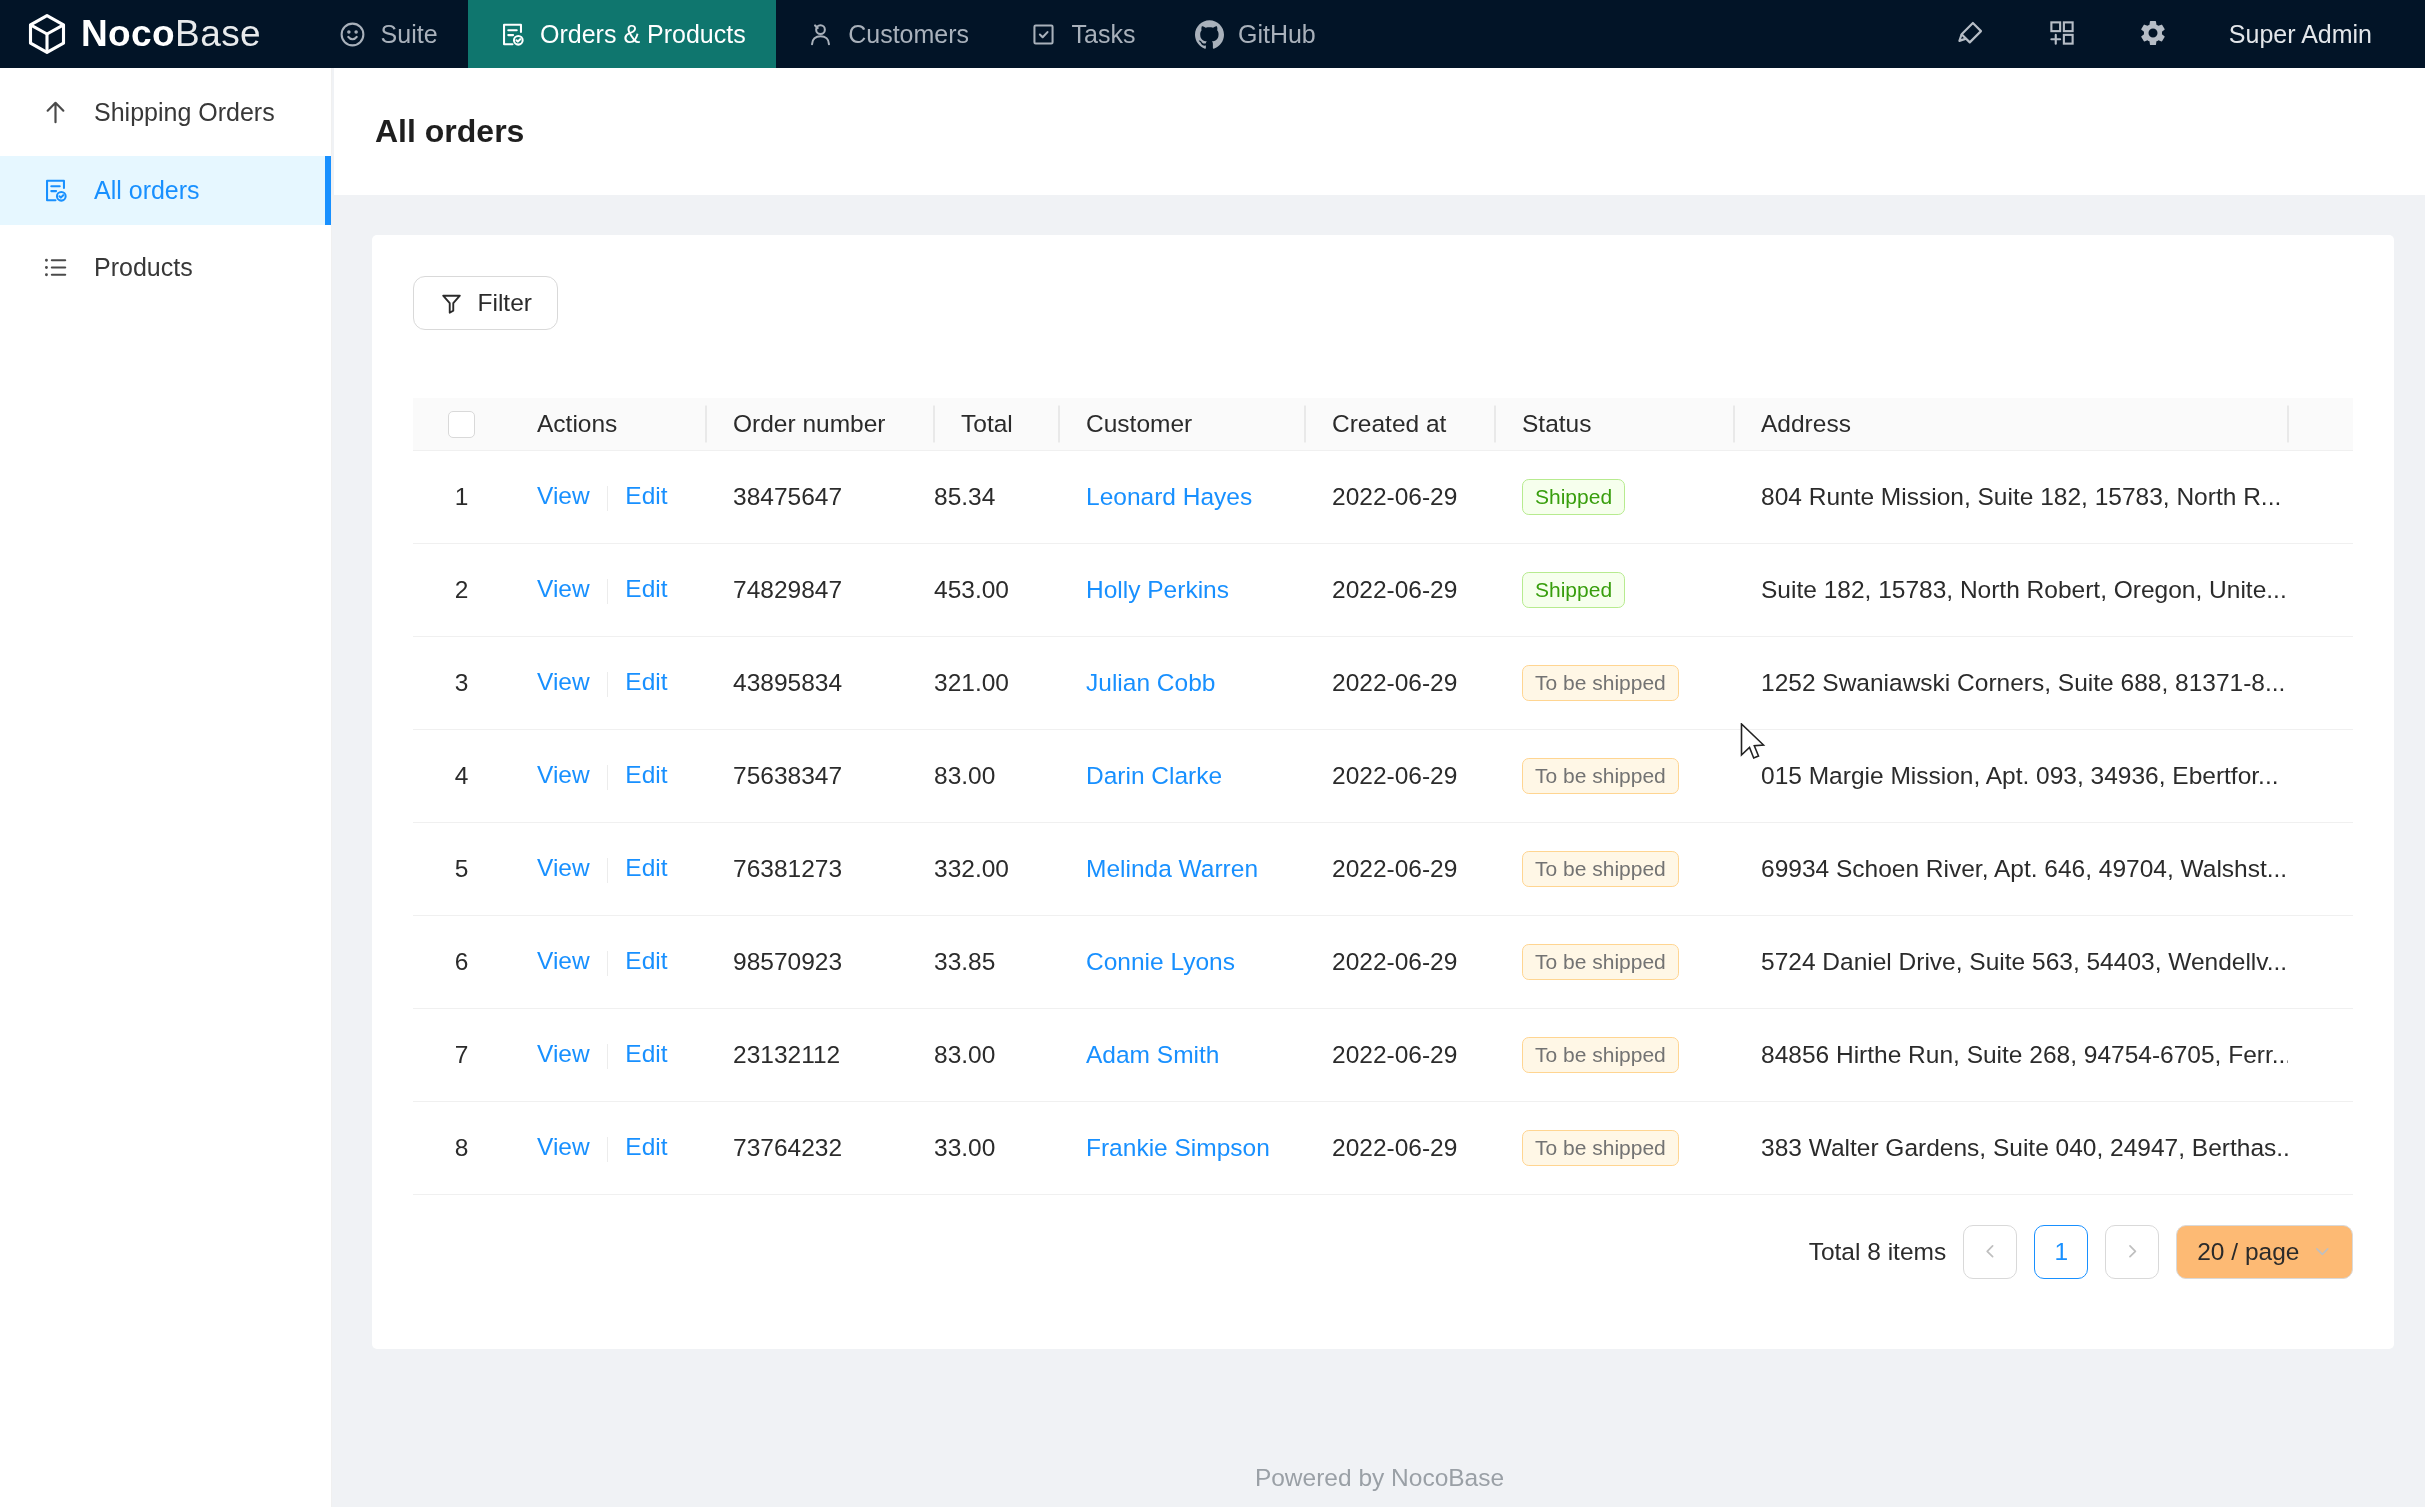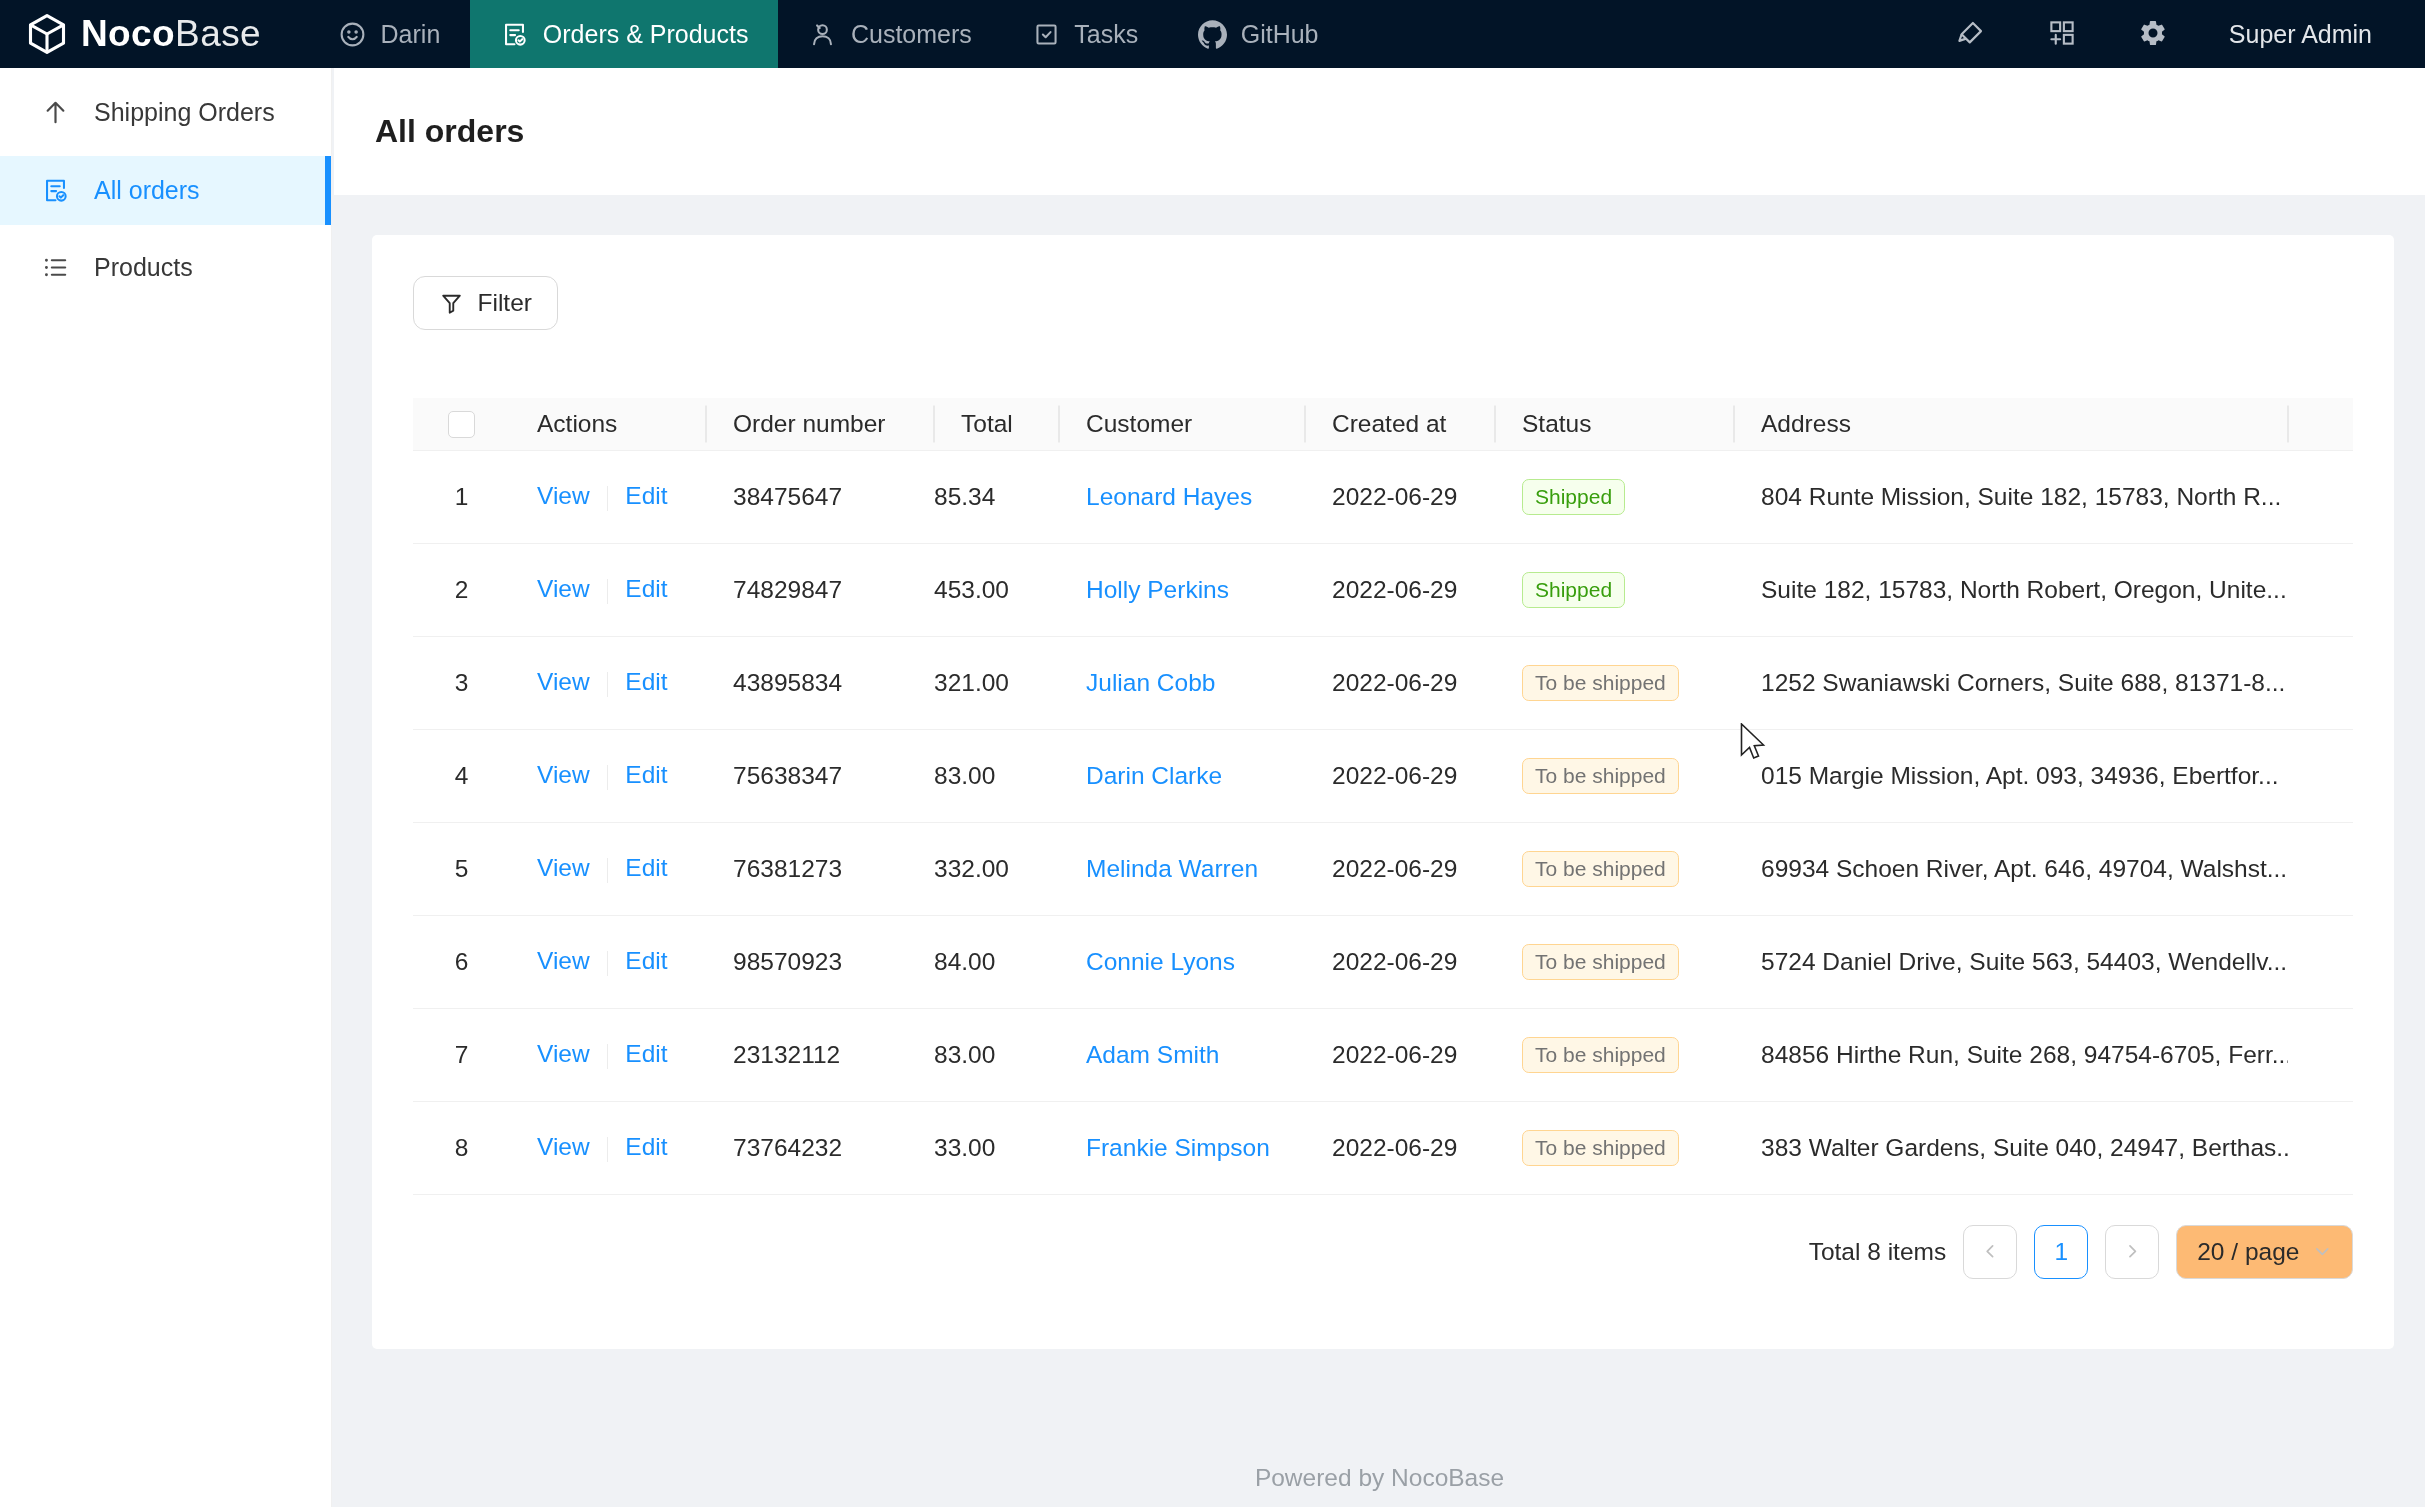--- a/index.html
+++ b/index.html
@@ -112,21 +112,21 @@
   </div>
 
   <div class="nav-menu">
     <div class="nav-item">
       <svg viewBox="0 0 24 24" fill="none" stroke-width="1.7" stroke-linecap="round">
         <circle cx="12" cy="12" r="9"></circle>
           <circle cx="9" cy="10" r="0.6" fill="currentColor"></circle>
           <circle cx="15" cy="10" r="0.6" fill="currentColor"></circle>
           <path d="M8.5 14 a4.2 4.2 0 0 0 7 0"></path>
       </svg>
-      <span>Darin</span>
+      <span>Suite</span>
     </div>
     <div class="nav-item active">
       <svg viewBox="0 0 24 24" fill="none" stroke-width="1.7" stroke-linecap="round" stroke-linejoin="round">
         <path d="M19 10 V4 H5 v16 h7"></path>
           <path d="M8.5 8.5 h7 M8.5 12.5 h4"></path>
           <circle cx="16.8" cy="16.8" r="3.6"></circle>
           <path d="M15.3 16.8 l1.1 1.1 2-2"></path>
       </svg>
       <span>Orders &amp; Products</span>
     </div>
@@ -294,21 +294,21 @@
       <td><span class="link">Melinda Warren</span></td>
       <td>2022-06-29</td>
       <td><span class="badge warning">To be shipped</span></td>
       <td>69934 Schoen River, Apt. 646, 49704, Walshst...</td>
       <td></td>
     </tr>
         <tr>
       <td class="col-check">6</td>
       <td><span class="link">View</span><span class="action-divider"></span><span class="link">Edit</span></td>
       <td>98570923</td>
-      <td class="num">84.00</td>
+      <td class="num">33.85</td>
       <td><span class="link">Connie Lyons</span></td>
       <td>2022-06-29</td>
       <td><span class="badge warning">To be shipped</span></td>
       <td>5724 Daniel Drive, Suite 563, 54403, Wendellv...</td>
       <td></td>
     </tr>
         <tr>
       <td class="col-check">7</td>
       <td><span class="link">View</span><span class="action-divider"></span><span class="link">Edit</span></td>
       <td>23132112</td>

